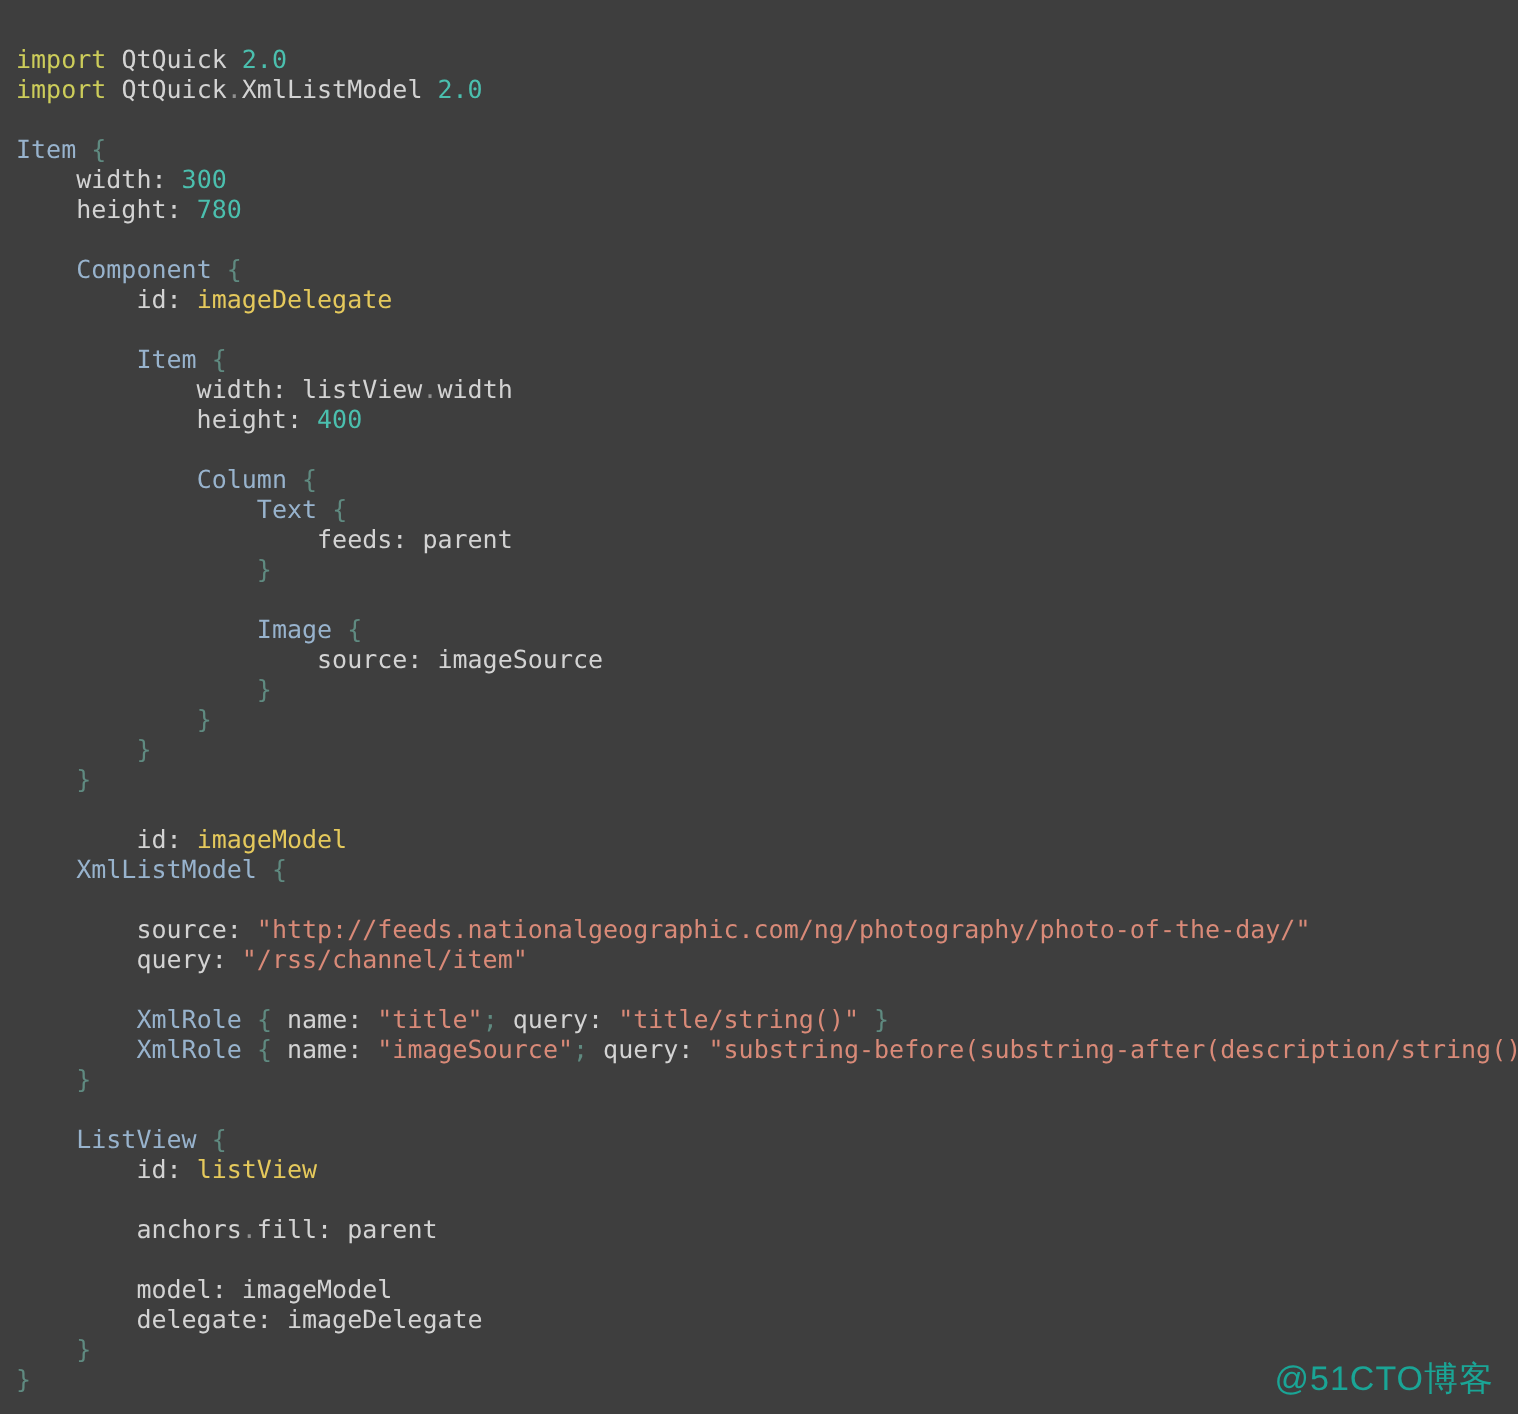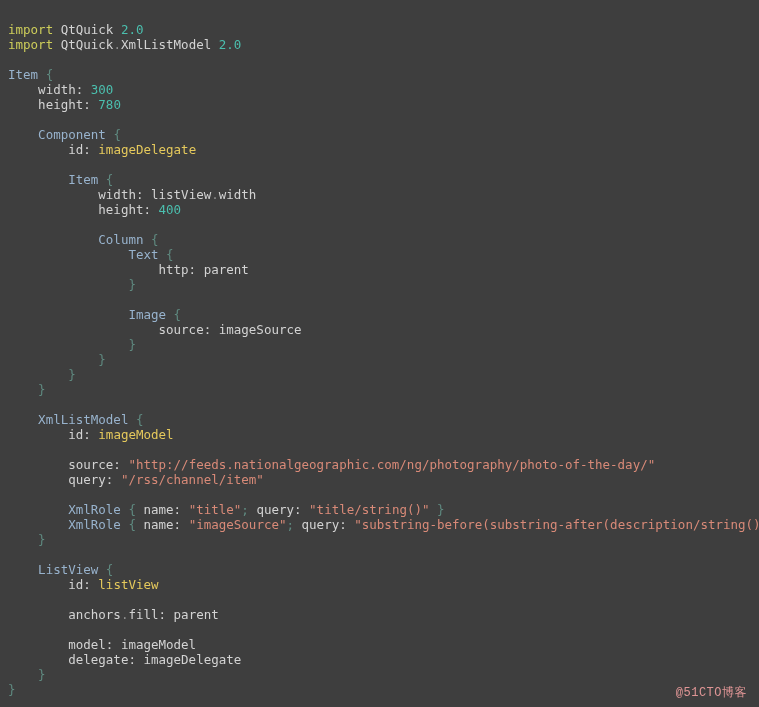--- a/index.html
+++ b/index.html
@@ -37,23 +37,23 @@
   .num     { color: #4bbfae; }  
   .str     { color: #d98a78; }  
   .id      { color: #e5c95c; }  
   .punct   { color: #5f8a80; }  
   .dot     { color: #8f8f8f; }
 
   #watermark {
     position: absolute;
     right: 12px;
     bottom: 6px;
-    font-family: Liberation Mono, monospace;
-    font-size: 12px;
-    color: #fca5a5;
+    font-family: Liberation Sans, sans-serif;
+    font-size: 17px;
+    color: #14b8a6;
     opacity: 0.85;
     letter-spacing: 0.5px;
     user-select: none;
   }
 </style>
 </head>
 <body>
 
 <div id="code-view">
   <div id="code-lines">
@@ -66,32 +66,32 @@
       <div class="line">&nbsp;</div>
       <div class="line"><span class="plain">    </span><span class="type">Component</span><span class="plain"> </span><span class="punct">{</span></div>
       <div class="line"><span class="plain">        id:</span><span class="plain"> </span><span class="id">imageDelegate</span></div>
       <div class="line">&nbsp;</div>
       <div class="line"><span class="plain">        </span><span class="type">Item</span><span class="plain"> </span><span class="punct">{</span></div>
       <div class="line"><span class="plain">            width:</span><span class="plain"> </span><span class="plain">listView</span><span class="dot">.</span><span class="plain">width</span></div>
       <div class="line"><span class="plain">            height:</span><span class="plain"> </span><span class="num">400</span></div>
       <div class="line">&nbsp;</div>
       <div class="line"><span class="plain">            </span><span class="type">Column</span><span class="plain"> </span><span class="punct">{</span></div>
       <div class="line"><span class="plain">                </span><span class="type">Text</span><span class="plain"> </span><span class="punct">{</span></div>
-      <div class="line"><span class="plain">                    http:</span><span class="plain"> </span><span class="plain">parent</span></div>
+      <div class="line"><span class="plain">                    feeds:</span><span class="plain"> </span><span class="plain">parent</span></div>
       <div class="line"><span class="plain">                </span><span class="punct">}</span></div>
       <div class="line">&nbsp;</div>
       <div class="line"><span class="plain">                </span><span class="type">Image</span><span class="plain"> </span><span class="punct">{</span></div>
       <div class="line"><span class="plain">                    source:</span><span class="plain"> </span><span class="plain">imageSource</span></div>
       <div class="line"><span class="plain">                </span><span class="punct">}</span></div>
       <div class="line"><span class="plain">            </span><span class="punct">}</span></div>
       <div class="line"><span class="plain">        </span><span class="punct">}</span></div>
       <div class="line"><span class="plain">    </span><span class="punct">}</span></div>
       <div class="line">&nbsp;</div>
+      <div class="line"><span class="plain">        id:</span><span class="plain"> </span><span class="id">imageModel</span></div>
       <div class="line"><span class="plain">    </span><span class="type">XmlListModel</span><span class="plain"> </span><span class="punct">{</span></div>
-      <div class="line"><span class="plain">        id:</span><span class="plain"> </span><span class="id">imageModel</span></div>
       <div class="line">&nbsp;</div>
       <div class="line"><span class="plain">        source:</span><span class="plain"> </span><span class="str">"http://feeds.nationalgeographic.com/ng/photography/photo-of-the-day/"</span></div>
       <div class="line"><span class="plain">        query:</span><span class="plain"> </span><span class="str">"/rss/channel/item"</span></div>
       <div class="line">&nbsp;</div>
       <div class="line"><span class="plain">        </span><span class="type">XmlRole</span><span class="plain"> </span><span class="punct">{</span><span class="plain"> name:</span><span class="plain"> </span><span class="str">"title"</span><span class="punct">;</span><span class="plain"> query:</span><span class="plain"> </span><span class="str">"title/string()"</span><span class="plain"> </span><span class="punct">}</span></div>
       <div class="line"><span class="plain">        </span><span class="type">XmlRole</span><span class="plain"> </span><span class="punct">{</span><span class="plain"> name:</span><span class="plain"> </span><span class="str">"imageSource"</span><span class="punct">;</span><span class="plain"> query:</span><span class="plain"> </span><span class="str">"substring-before(substring-after(description/string(), 'img src=\"'), '\"')"</span></div>
       <div class="line"><span class="plain">    </span><span class="punct">}</span></div>
       <div class="line">&nbsp;</div>
       <div class="line"><span class="plain">    </span><span class="type">ListView</span><span class="plain"> </span><span class="punct">{</span></div>
       <div class="line"><span class="plain">        id:</span><span class="plain"> </span><span class="id">listView</span></div>

